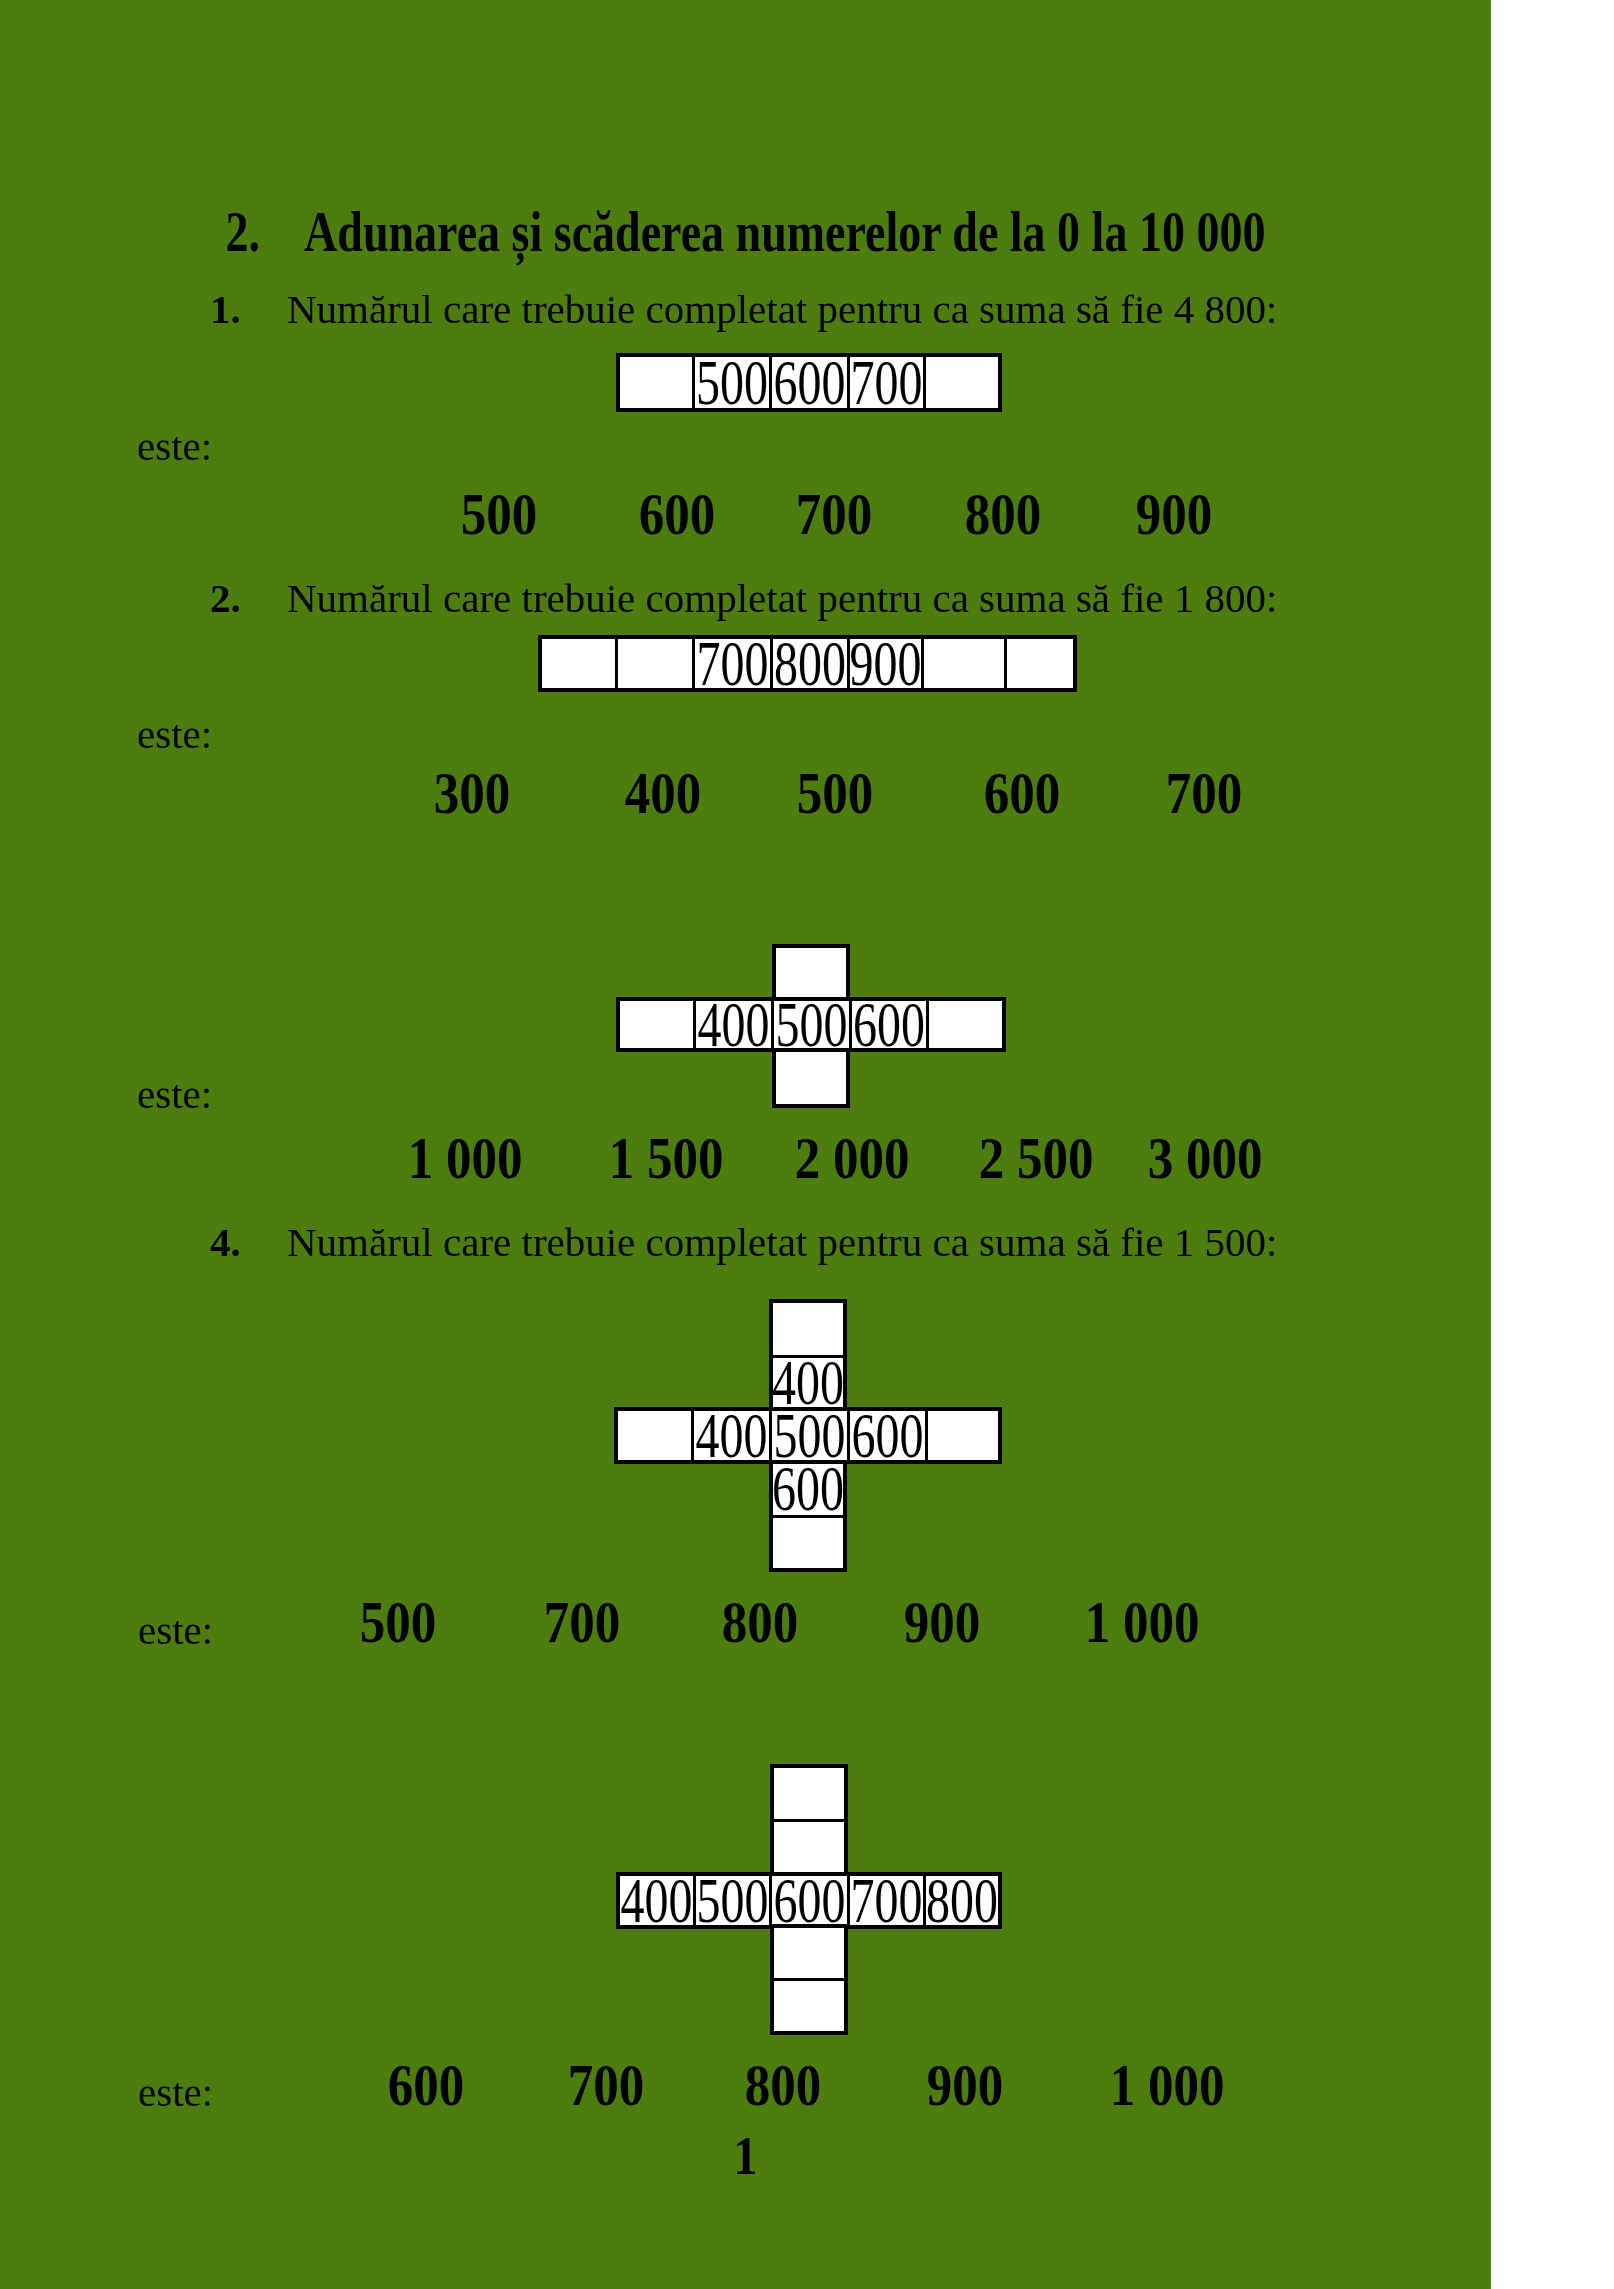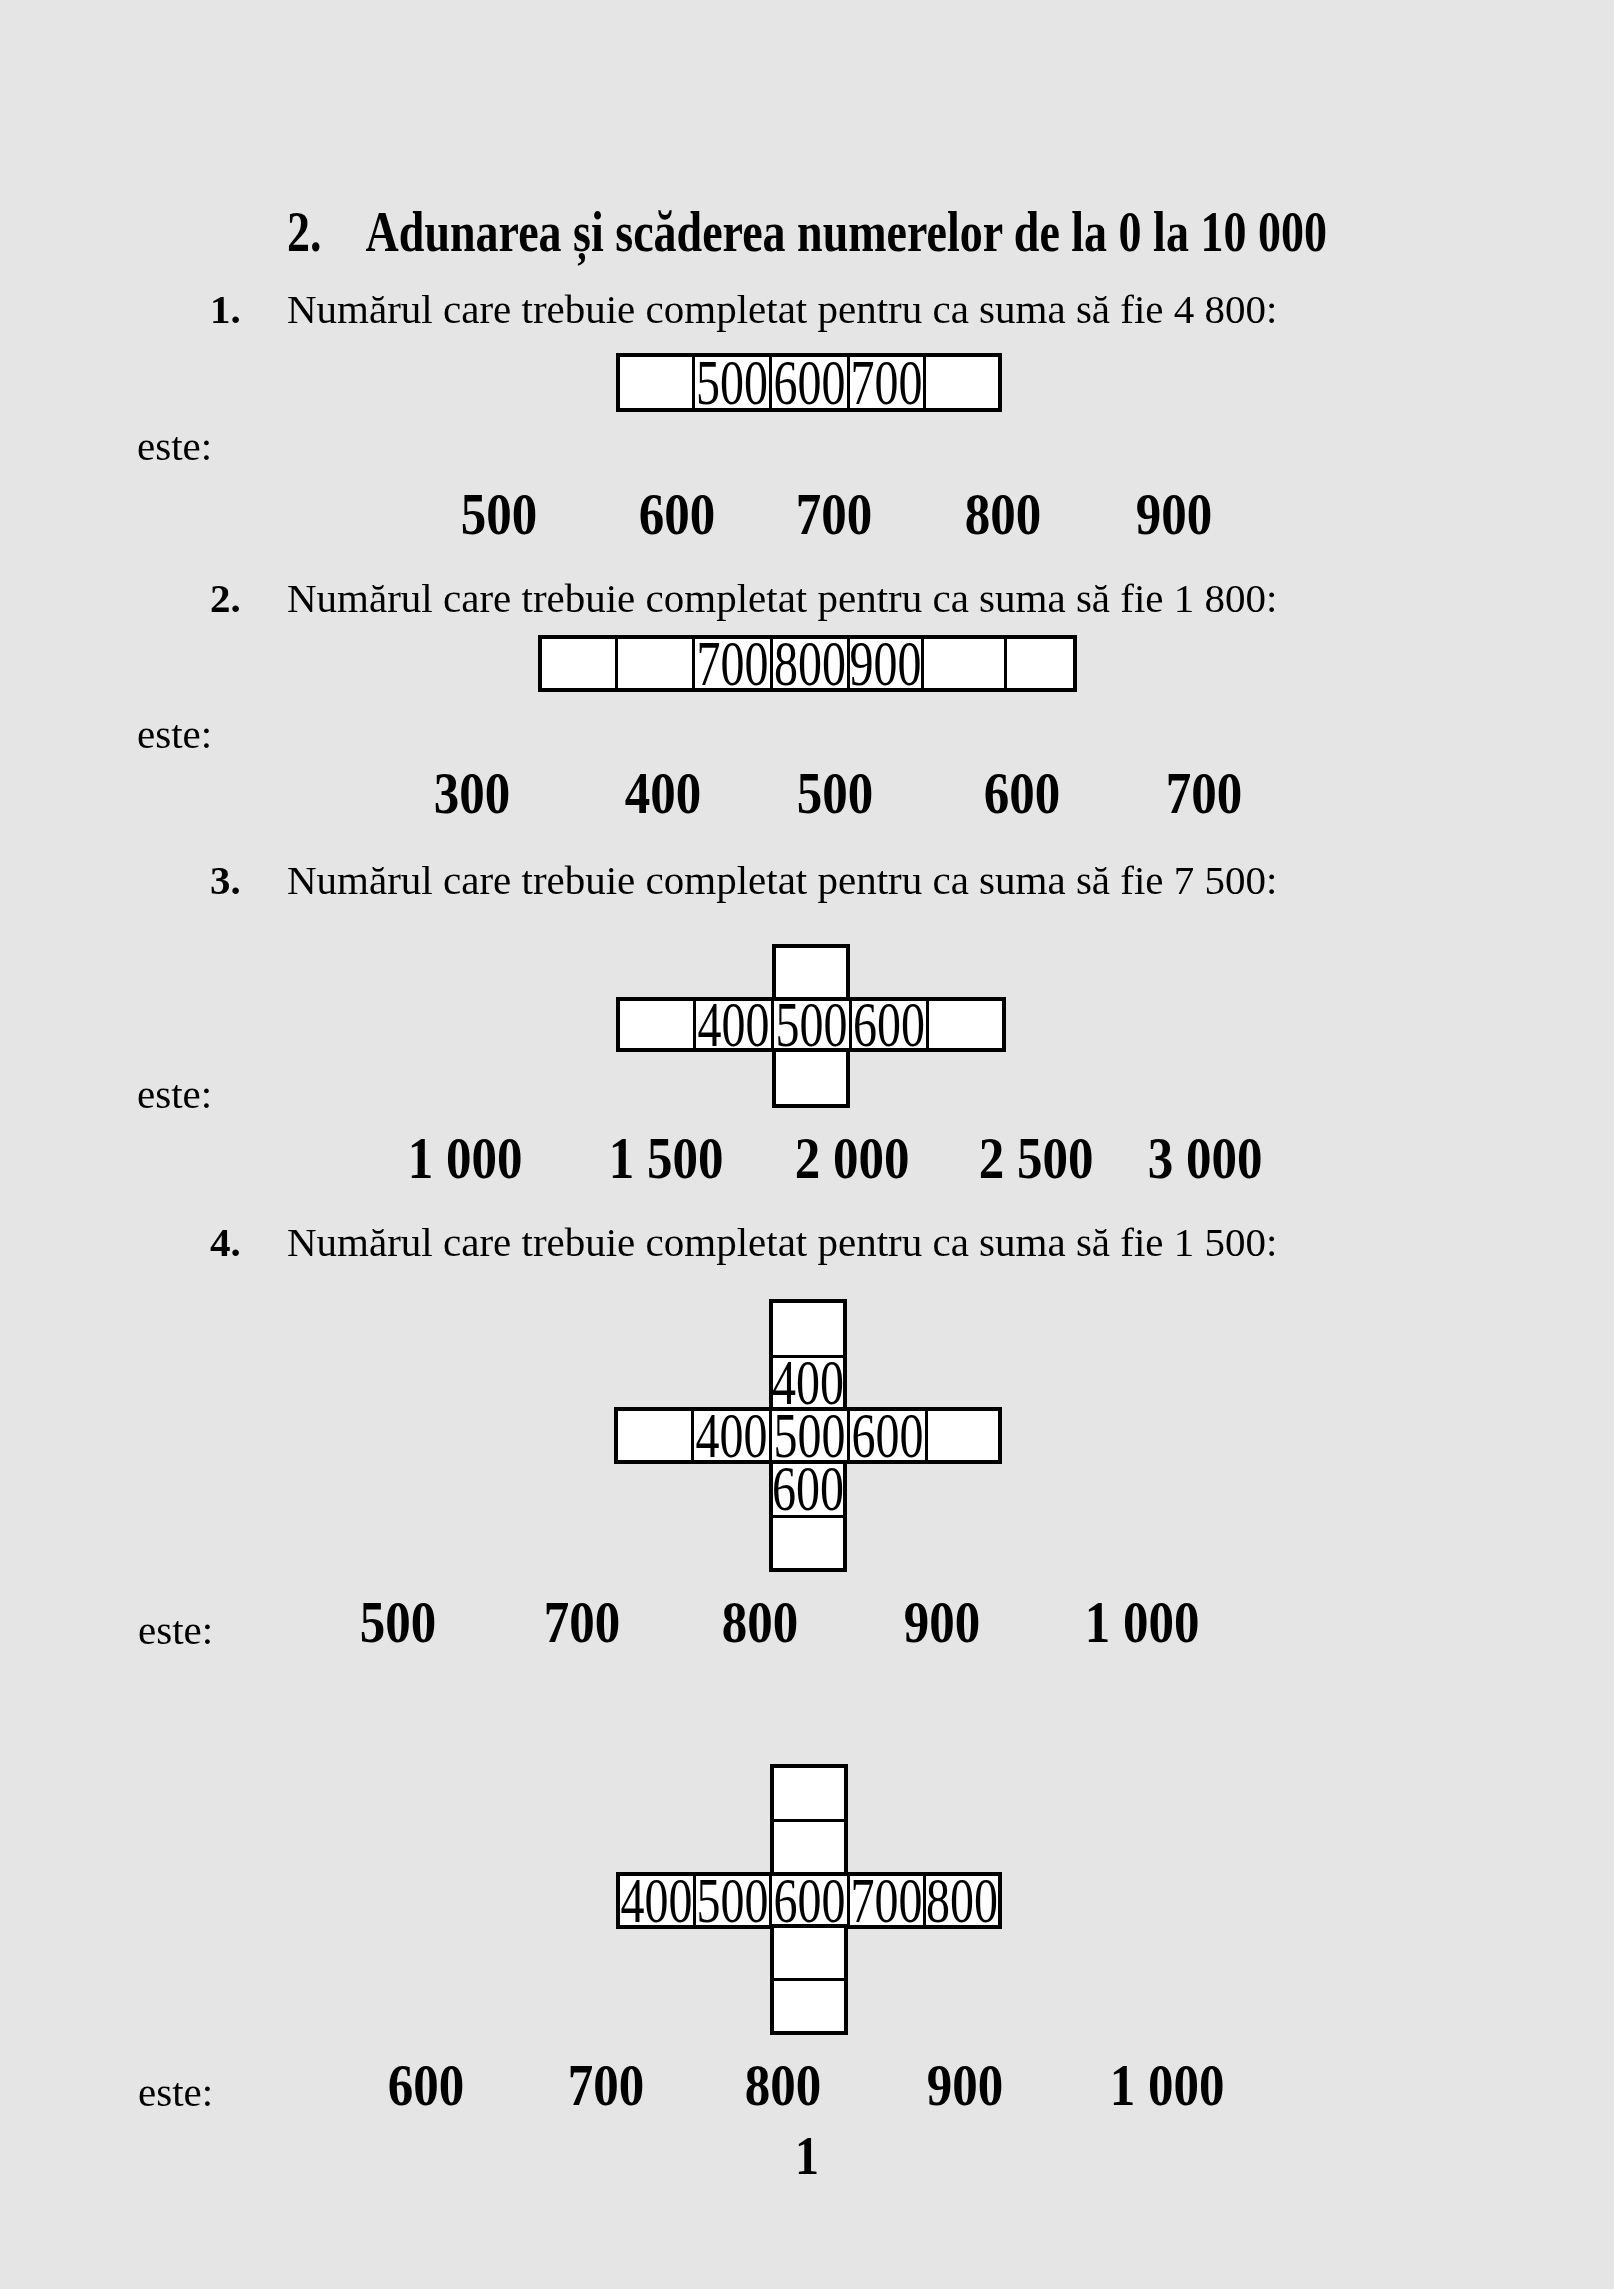--- a/index.html
+++ b/index.html
@@ -1,18 +1,18 @@
 <!DOCTYPE html>
 <html style="font-size:14.8px"><head>
 <meta charset="utf-8">
 <style>
   * { box-sizing: border-box; margin: 0; padding: 0; }
   html,body { background:#ffffff; }
   body { font-family:"Liberation Serif","DejaVu Serif",serif; color:#000; }
-  .page { position:relative; width:1614px; height:2290px; background:#e5e5e5; overflow:hidden;font-family:Liberation Serif, serif; }
+  .page { position:relative; width:1491px; height:2290px; background:#4d7c0f; overflow:hidden;font-family:Liberation Serif, serif; }
 
   .title { position:absolute; left:0; right:0; top:198px; text-align:center;
            font-weight:700; font-size:46px; white-space:nowrap;
            transform:scaleY(1.25); transform-origin:50% 0; }
   .title-num { margin-right:44px; }
 
   .q { position:absolute; left:210px; font-size:41px; white-space:nowrap; }
   .qnum { display:inline-block; width:77px; font-weight:700; }
 
   .este { position:absolute; font-size:41px; white-space:nowrap; }
@@ -104,23 +104,20 @@
   </div>
   <div class="este" style="left:137px;top:710px">este:</div>
   <div class="optrow" style="top:765px">
     <span class="opt" style="left:472px">300</span>
     <span class="opt" style="left:663px">400</span>
     <span class="opt" style="left:835px">500</span>
     <span class="opt" style="left:1022px">600</span>
     <span class="opt" style="left:1204px">700</span>
   </div>
 
-  <div class="q" style="top:856px">
-    <span class="qnum">3.</span><span>Numărul care trebuie completat pentru ca suma să fie 7 500:</span>
-  </div>
   <div class="vcol" style="left:772px;top:944px;width:78px;height:57px">
     <div class="vcell">
         <span class="boxnum"></span>
       </div>
   </div>
   <div class="strip" style="left:616px;top:997px;width:390px;height:55px">
     <div class="cell" style="width:73px">
         <span class="boxnum"></span>
       </div>
     <div class="cell" style="width:78px">

